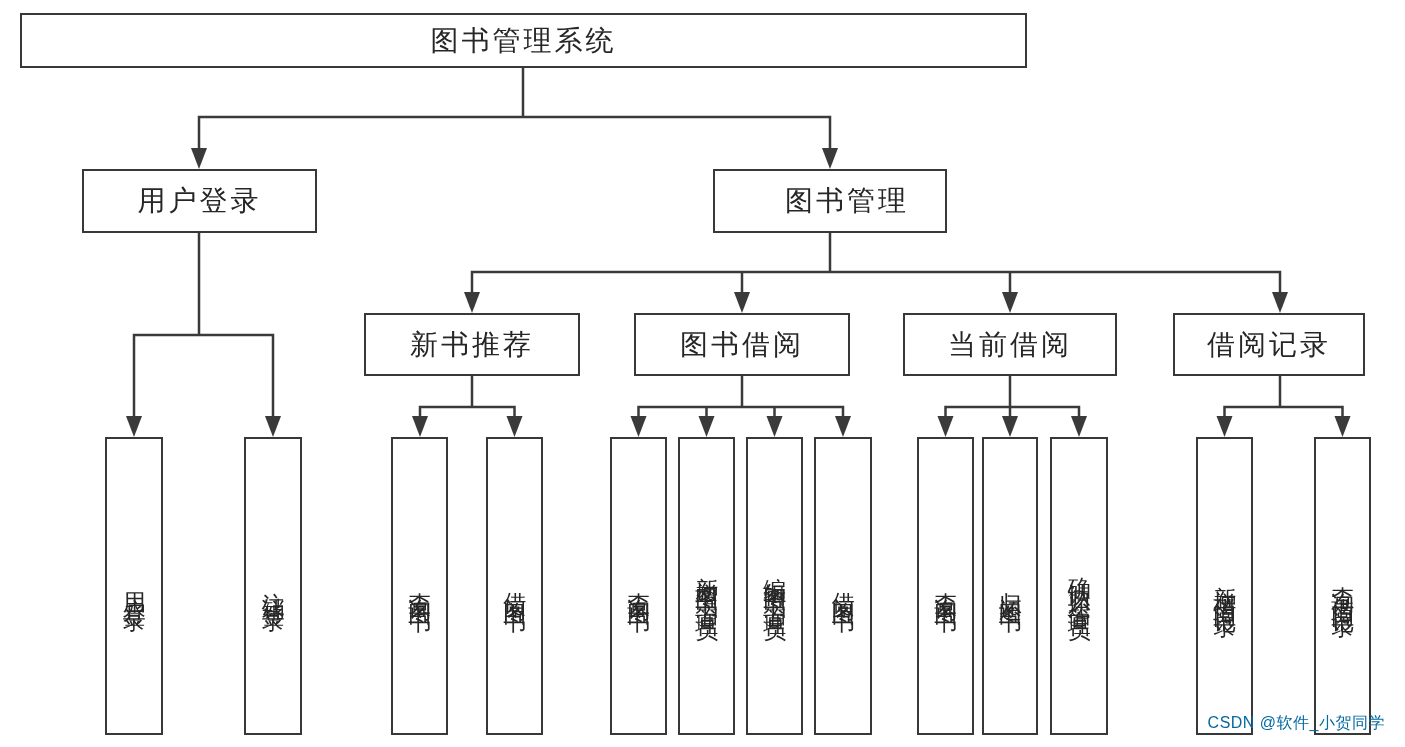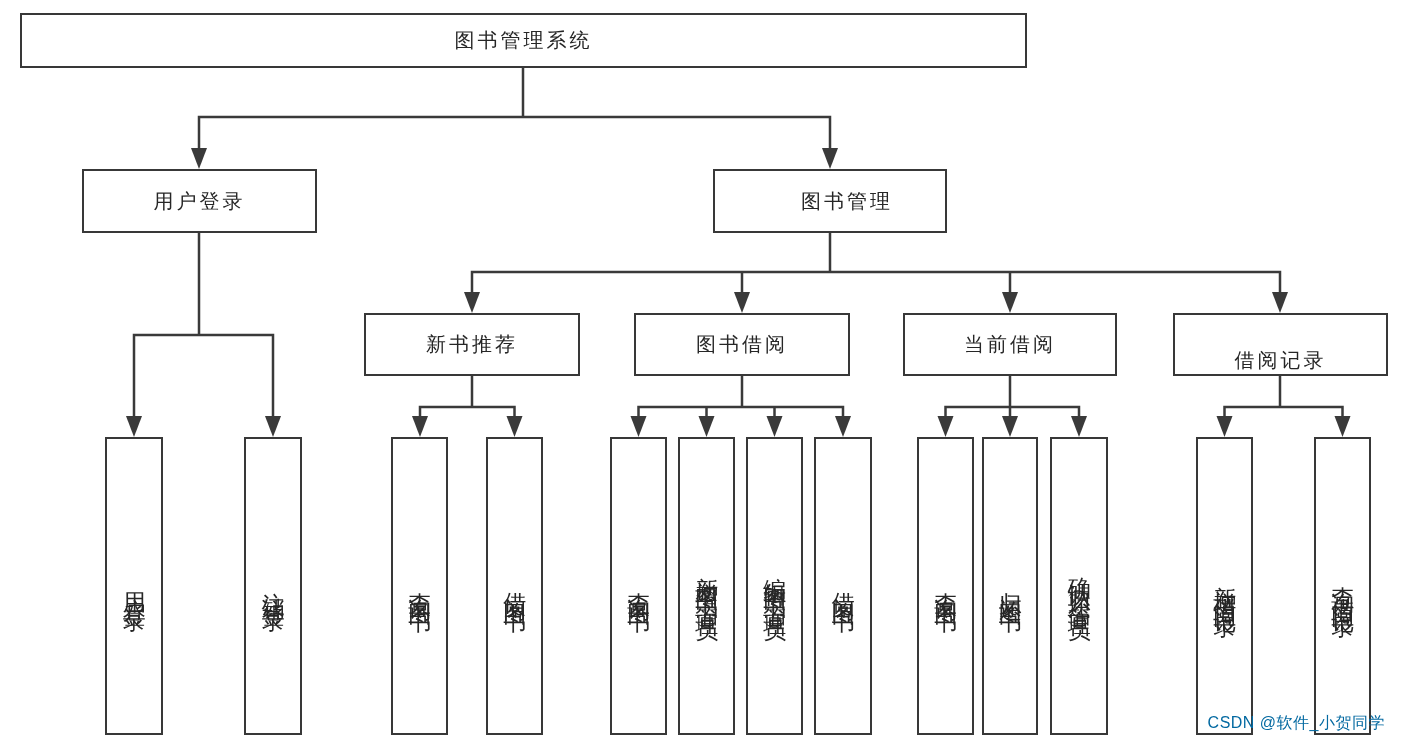--- a/index.html
+++ b/index.html
@@ -14,21 +14,21 @@
   .connectors path{stroke:#3a3a3a;stroke-width:2.5;fill:none;stroke-linecap:square;}
   .connectors polygon{fill:#3a3a3a;stroke:none;}
   .box{
     position:absolute;
     box-sizing:border-box;
     background:#ffffff;
     border:2.5px solid #383838;
     display:flex;align-items:center;justify-content:center;
     color:#262626;
   }
-  .hbox{font-size:20px;letter-spacing:3px;}
+  .hbox{font-size:28px;letter-spacing:3px;}
   .hbox .lbl{white-space:nowrap;}
   .vbox{font-size:23px;}
   .vbox .lbl{
     writing-mode:vertical-rl;
     text-orientation:mixed;
     letter-spacing:6px;
     line-height:1.2;
     white-space:nowrap;
   }
   .watermark{
@@ -102,21 +102,21 @@
 
   <div class="box hbox" style="left:634px;top:313px;width:216px;height:63px;">
     <span class="lbl">图书借阅</span>
   </div>
   <div class="box hbox" style="left:364px;top:313px;width:216px;height:63px;">
     <span class="lbl">新书推荐</span>
   </div>
   <div class="box hbox" style="left:903px;top:313px;width:214px;height:63px;text-align:center;">
     <span class="lbl">当前借阅</span>
   </div>
-  <div class="box hbox" style="left:1173px;top:313px;width:215px;height:63px;align-items:flex-end;">
+  <div class="box hbox" style="left:1173px;top:313px;width:192px;height:63px;">
     <span class="lbl">借阅记录</span>
   </div>
 
   <div class="box vbox" style="left:105px;top:437px;width:58px;height:298px;">
     <span class="lbl">用户登录</span>
   </div>
   <div class="box vbox" style="left:244px;top:437px;width:58px;height:298px;">
     <span class="lbl">注销登录</span>
   </div>
   <div class="box vbox" style="left:391px;top:437px;width:57px;height:298px;">

